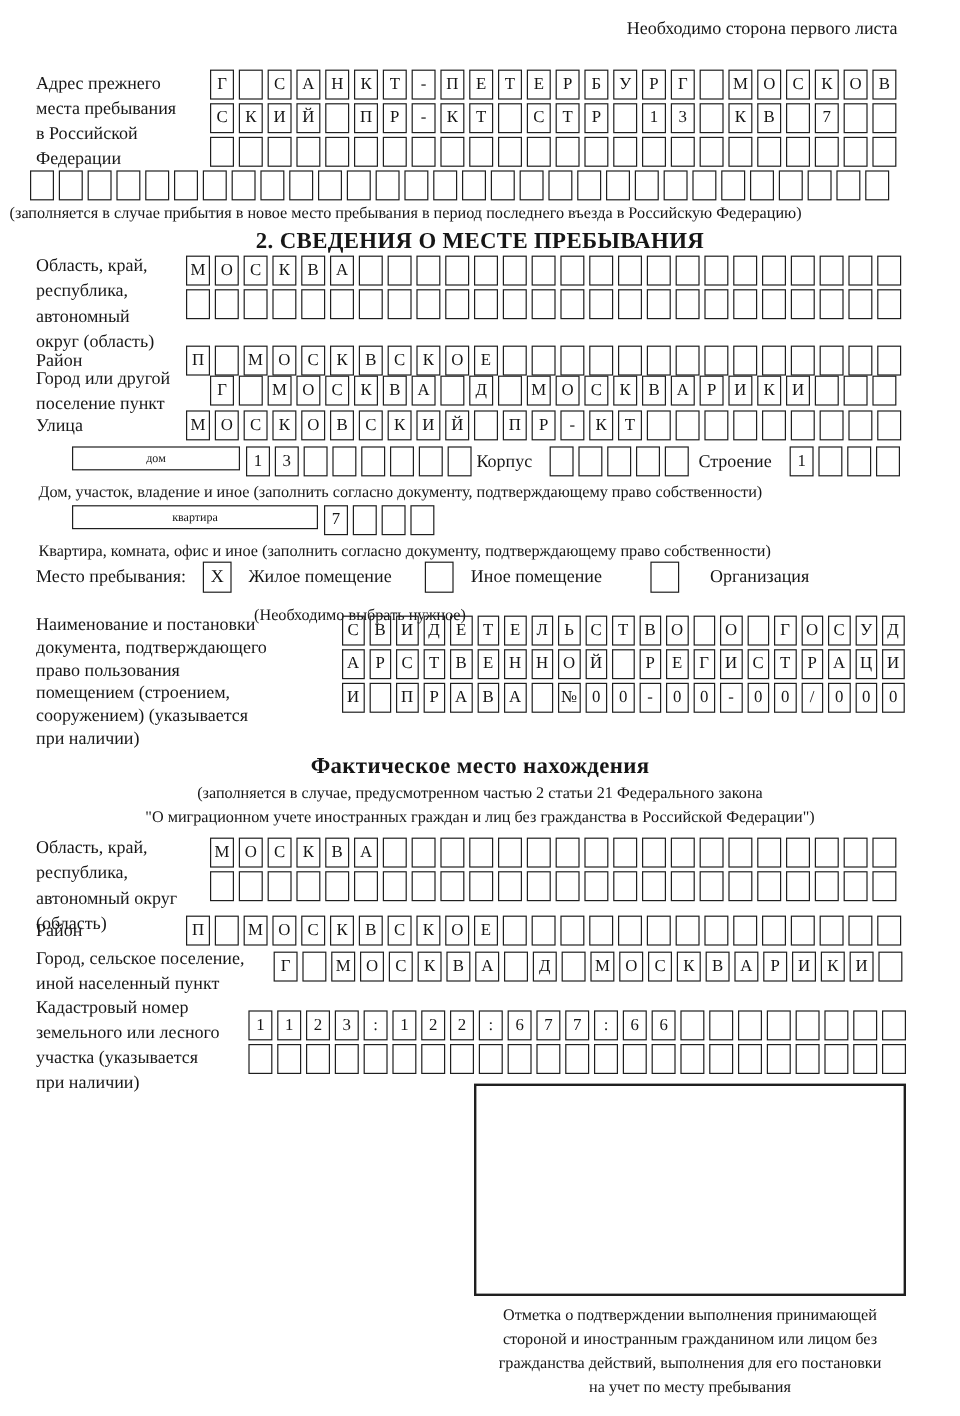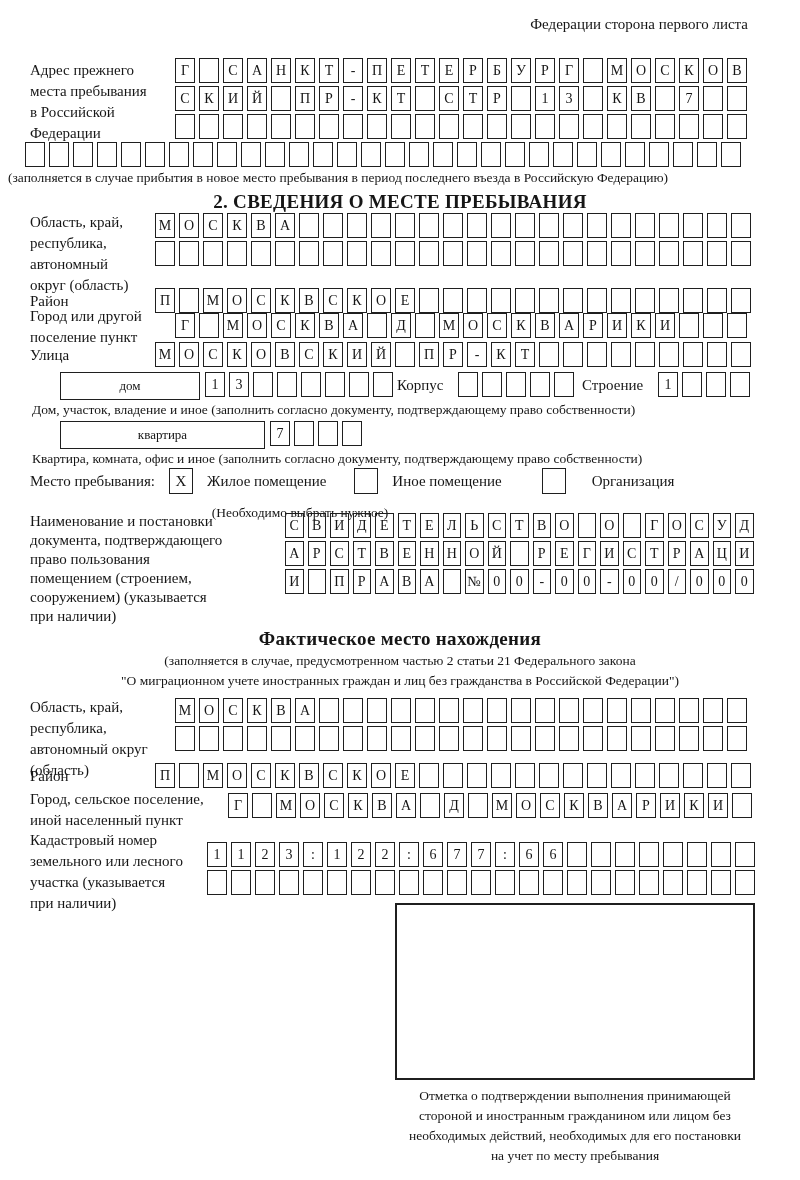--- a/index.html
+++ b/index.html
@@ -21,42 +21,42 @@
     display:flex; align-items:center; justify-content:center;
     font-size:14px; font-family:"Liberation Serif","DejaVu Serif",serif;
   }
   .grid-sm .cell { width:18.5px; flex:0 0 18.5px; }
 
   .caption { font-size:13.5px; line-height:18px; }
   .center { text-align:center; }
   .bold { font-weight:bold; }
 
   .named-box {
-    border:1.6px solid #1f1f1f; height:28px;
+    border:1.6px solid #1f1f1f; height:20px;
     display:flex; align-items:center; justify-content:center;
-    font-size:13px;
+    font-size:10px;
   }
 
   .inline-row { display:flex; align-items:center; }
   .checkbox {
     width:24px; height:26px; border:1.6px solid #1f1f1f;
     display:flex; align-items:center; justify-content:center;
     font-size:15px;
   }
 
   .stamp-box { border:2px solid #1f1f1f; background:#fff; }
 
   .title2 { font-size:19px; letter-spacing:0.3px; }
 </style>
 </head>
 <body>
 
 <div class="page">
 
-  <div class="abs header-note">Федерации сторона первого листа</div>
+  <div class="abs header-note">Необходимо сторона первого листа</div>
 
   <div class="abs lbl" style="left:30px; top:60px; width:145px;">
     <div>Адрес прежнего</div>
     <div>места пребывания</div>
     <div>в Российской</div>
     <div>Федерации</div>
   </div>
   <div class="abs grid-row" style="left:175px; top:58px;">
       <span class="cell">Г</span>
       <span class="cell"></span>
@@ -622,17 +622,17 @@
       <span class="cell"></span>
       <span class="cell"></span>
       <span class="cell"></span>
       <span class="cell"></span>
     </div>
 
   <div class="abs stamp-box" style="left:395px; top:903px; width:360px; height:177px;"></div>
   <div class="abs caption center" style="left:355px; top:1086px; width:440px; line-height:20px;">
     <div>Отметка о подтверждении выполнения принимающей</div>
     <div>стороной и иностранным гражданином или лицом без</div>
-    <div>необходимых действий, необходимых для его постановки</div>
+    <div>гражданства действий, выполнения для его постановки</div>
     <div>на учет по месту пребывания</div>
   </div>
 
 </div>
 
 </body></html>

